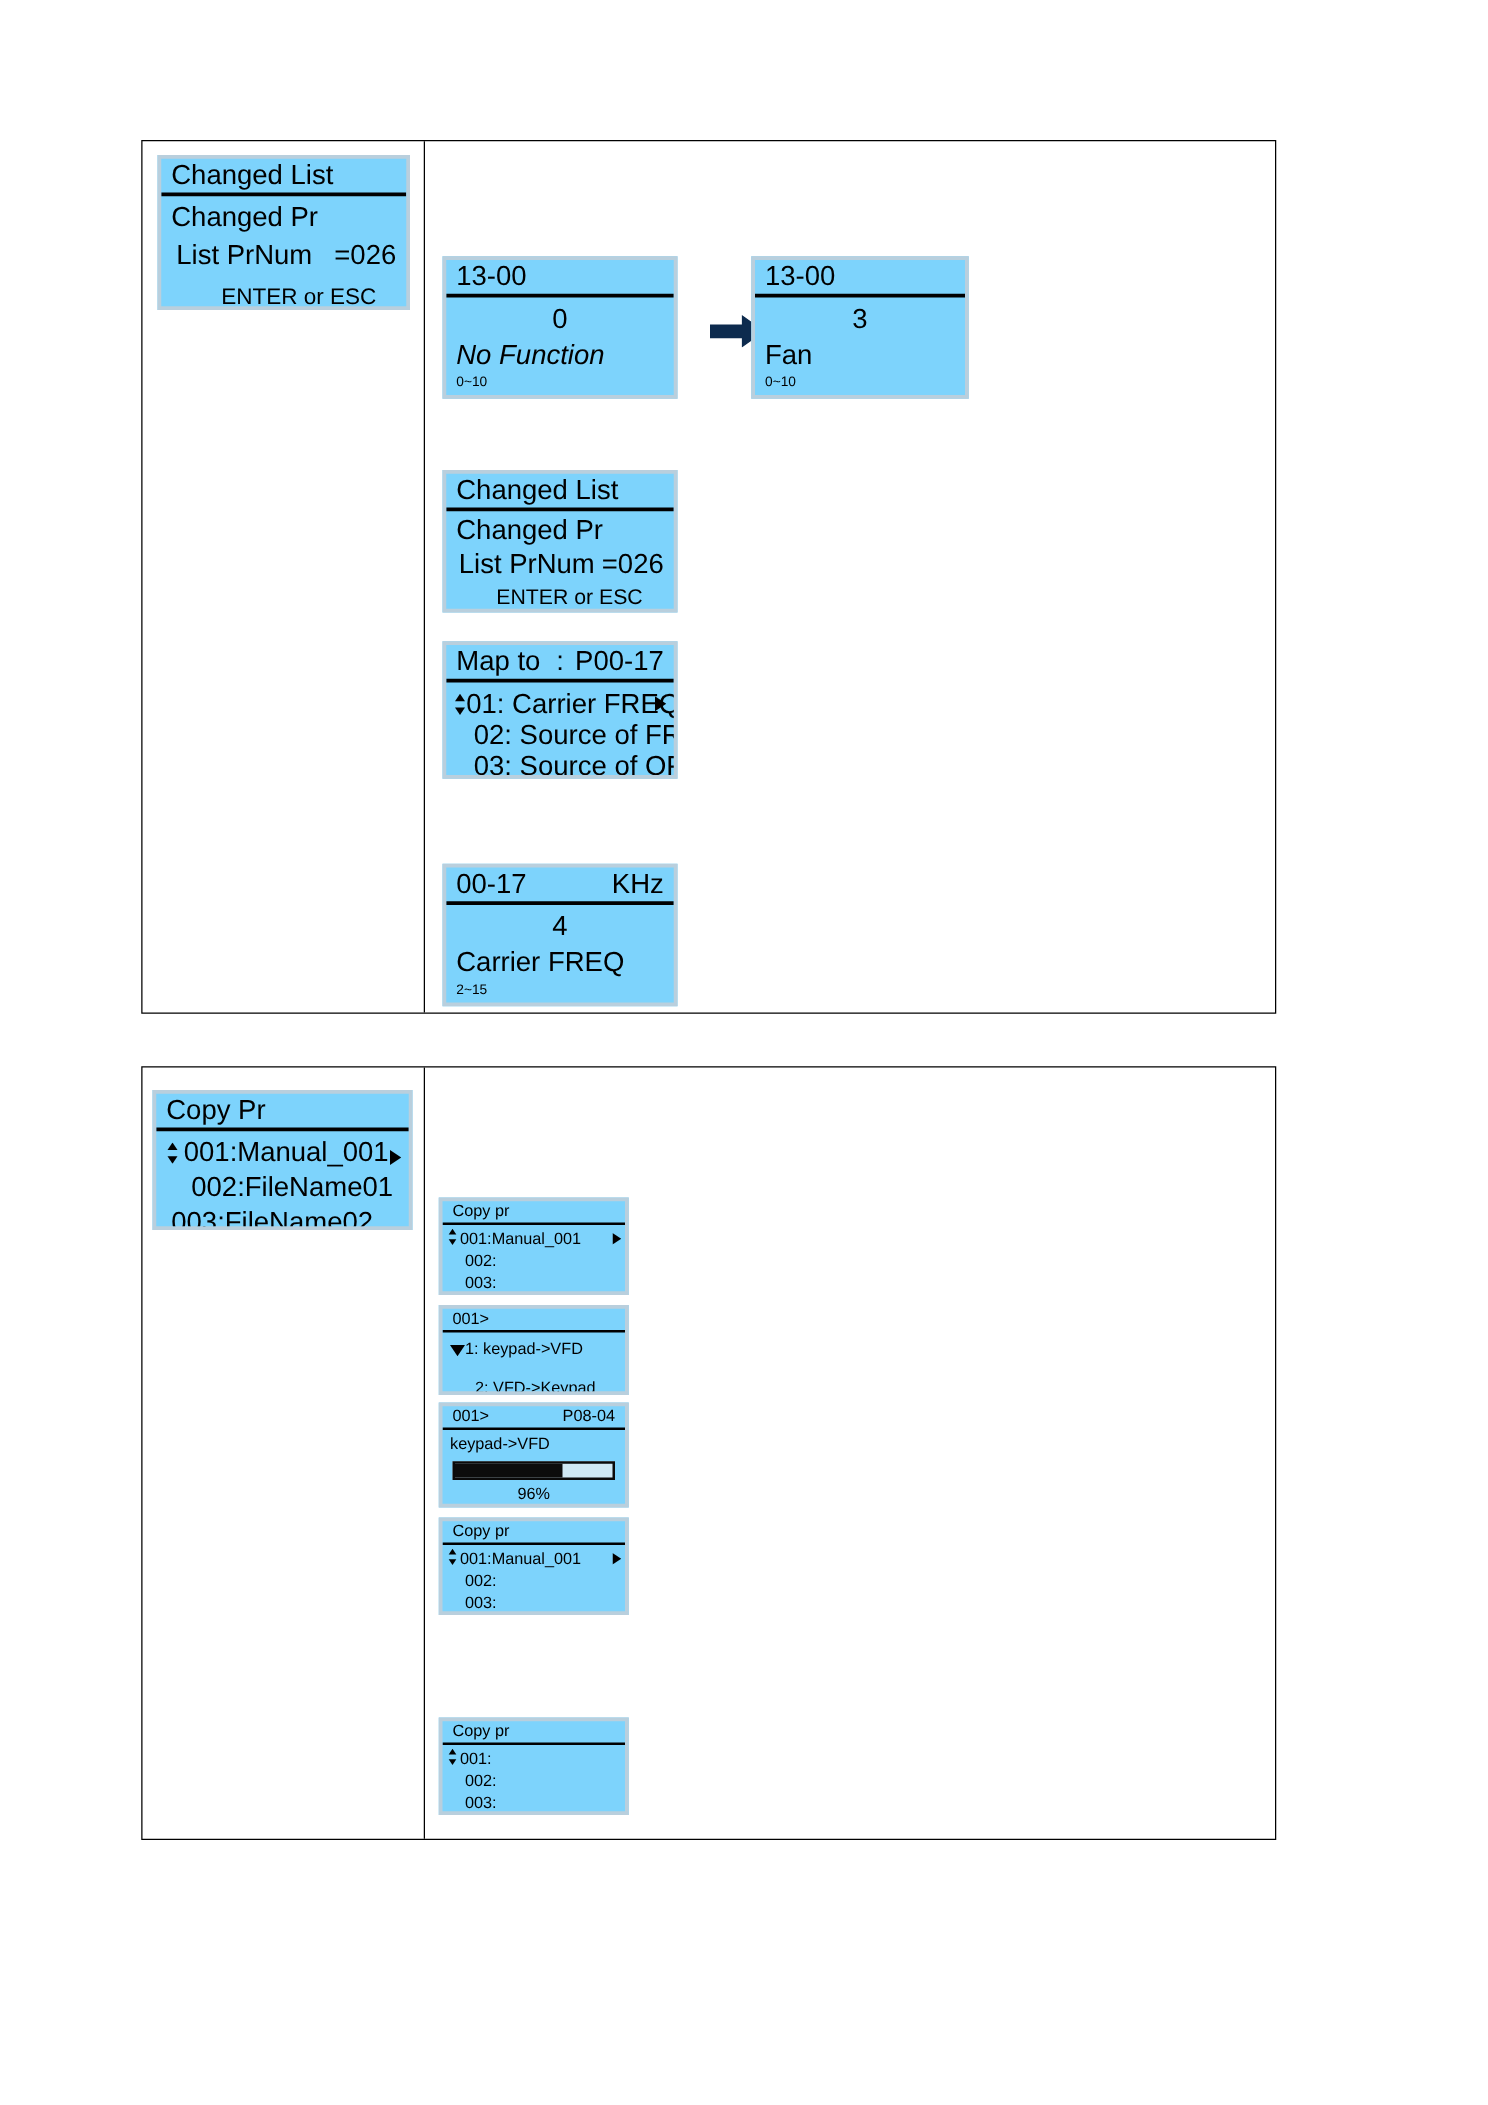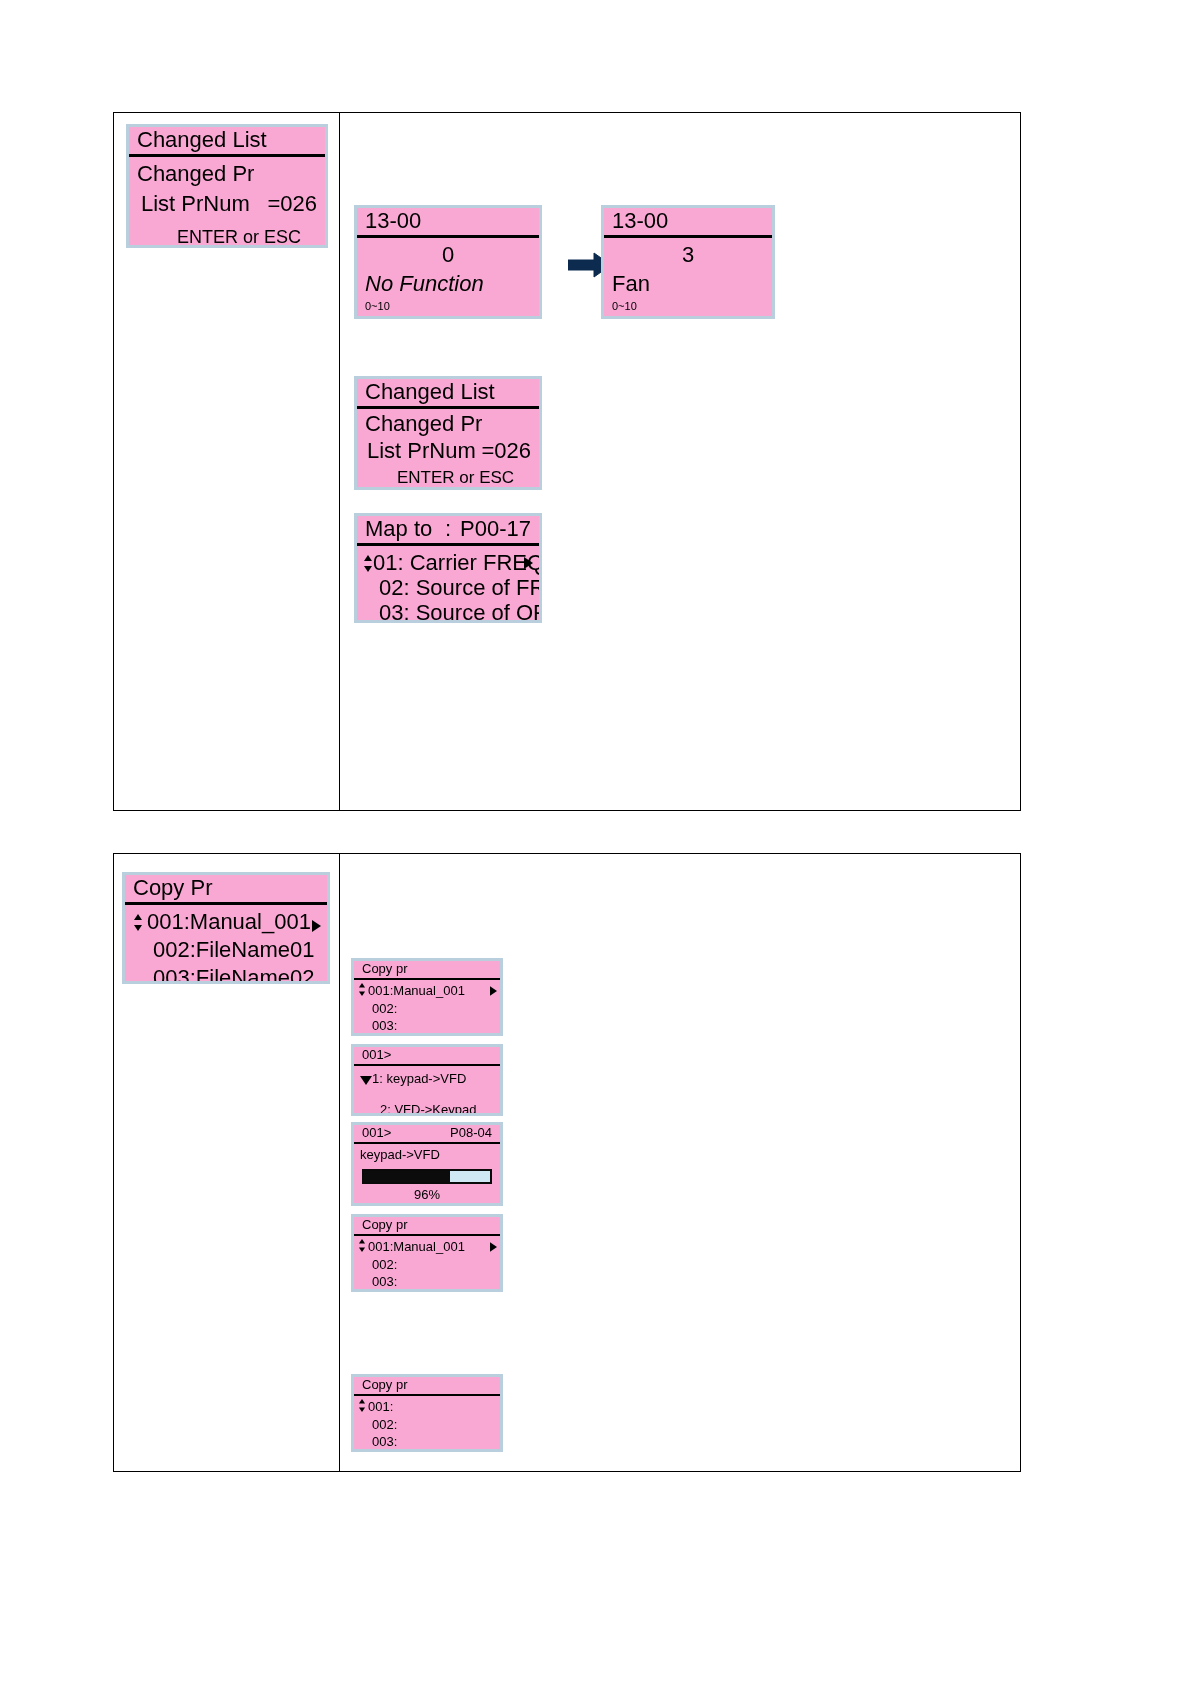--- a/index.html
+++ b/index.html
@@ -29,21 +29,21 @@
     position: absolute;
     top: 0;
     bottom: 0;
     width: 0;
     border-left: 1px solid #000;
   }
 
   
   .lcd {
     position: absolute;
-    background: #f9a8d4;
+    background: #7dd3fc;
     box-sizing: border-box;
     border: 3px solid #b9cfdd;
     color: #000;
     overflow: hidden;
     padding-left: 20px;
   }
   .lcd-title {
     position: absolute;
     left: 0; right: 0;
     border-bottom: 3px solid #000;
@@ -171,20 +171,29 @@
     <div class="caret-right" style="right:6px; top:33px;">
       <svg viewBox="0 0 9 12" width="9" height="12" aria-hidden="true">
         <polygon points="0,0 9,6 0,12" fill="#000"></polygon>
       </svg>
     </div>
 
     <div class="row" style="left:22px; top:59px;">02: Source of FR</div>
     <div class="row" style="left:22px; top:84px;">03: Source of OP</div>
   </div>
 
+  <div class="lcd big" style="left:240px; top:578px; width:188px; height:114px;">
+    <div class="lcd-title" style="top:0;">
+      <span class="t-left">00-17</span>
+      <span class="t-right">KHz</span>
+    </div>
+    <div class="row" style="left:0; right:0; top:34px; text-align:center;">4</div>
+    <div class="row" style="left:8px; top:63px;">Carrier FREQ</div>
+    <div class="row tiny" style="left:8px; top:92px;">2~15</div>
+  </div>
 </div>
 
 <div class="section" id="section-two">
   <div class="col-divider" style="left:225px;"></div>
 
   <div class="lcd big" style="left:8px; top:18px; width:208px; height:112px;">
     <div class="lcd-title" style="top:0;">
       <span class="t-left">Copy Pr</span>
     </div>
     <div class="caret-ud" style="left:8px; top:36px;">
@@ -193,21 +202,21 @@
         <polygon points="5,17 9,11 1,11" fill="#000"></polygon>
       </svg>
     </div>
     <div class="row" style="left:22px; top:34px;">001:Manual_001</div>
     <div class="caret-right" style="right:6px; top:37px;">
       <svg viewBox="0 0 9 12" width="9" height="12" aria-hidden="true">
         <polygon points="0,0 9,6 0,12" fill="#000"></polygon>
       </svg>
     </div>
     <div class="row" style="left:28px; top:62px;">002:FileName01</div>
-    <div class="row" style="left:28px; top:90px;">003:FileName02</div>
+    <div class="row" style="left:12px; top:90px;">003:FileName02</div>
   </div>
 
   <div class="lcd sml" style="left:237px; top:104px; width:152px; height:78px;">
     <div class="lcd-title" style="top:0;">
       <span class="t-left">Copy pr</span>
     </div>
     <div class="caret-ud" style="left:4px; top:22px; width:8px; height:13px;">
       <svg viewBox="0 0 10 17" width="8" height="13" aria-hidden="true">
         <polygon points="5,0 9,6 1,6" fill="#000"></polygon>
         <polygon points="5,17 9,11 1,11" fill="#000"></polygon>

